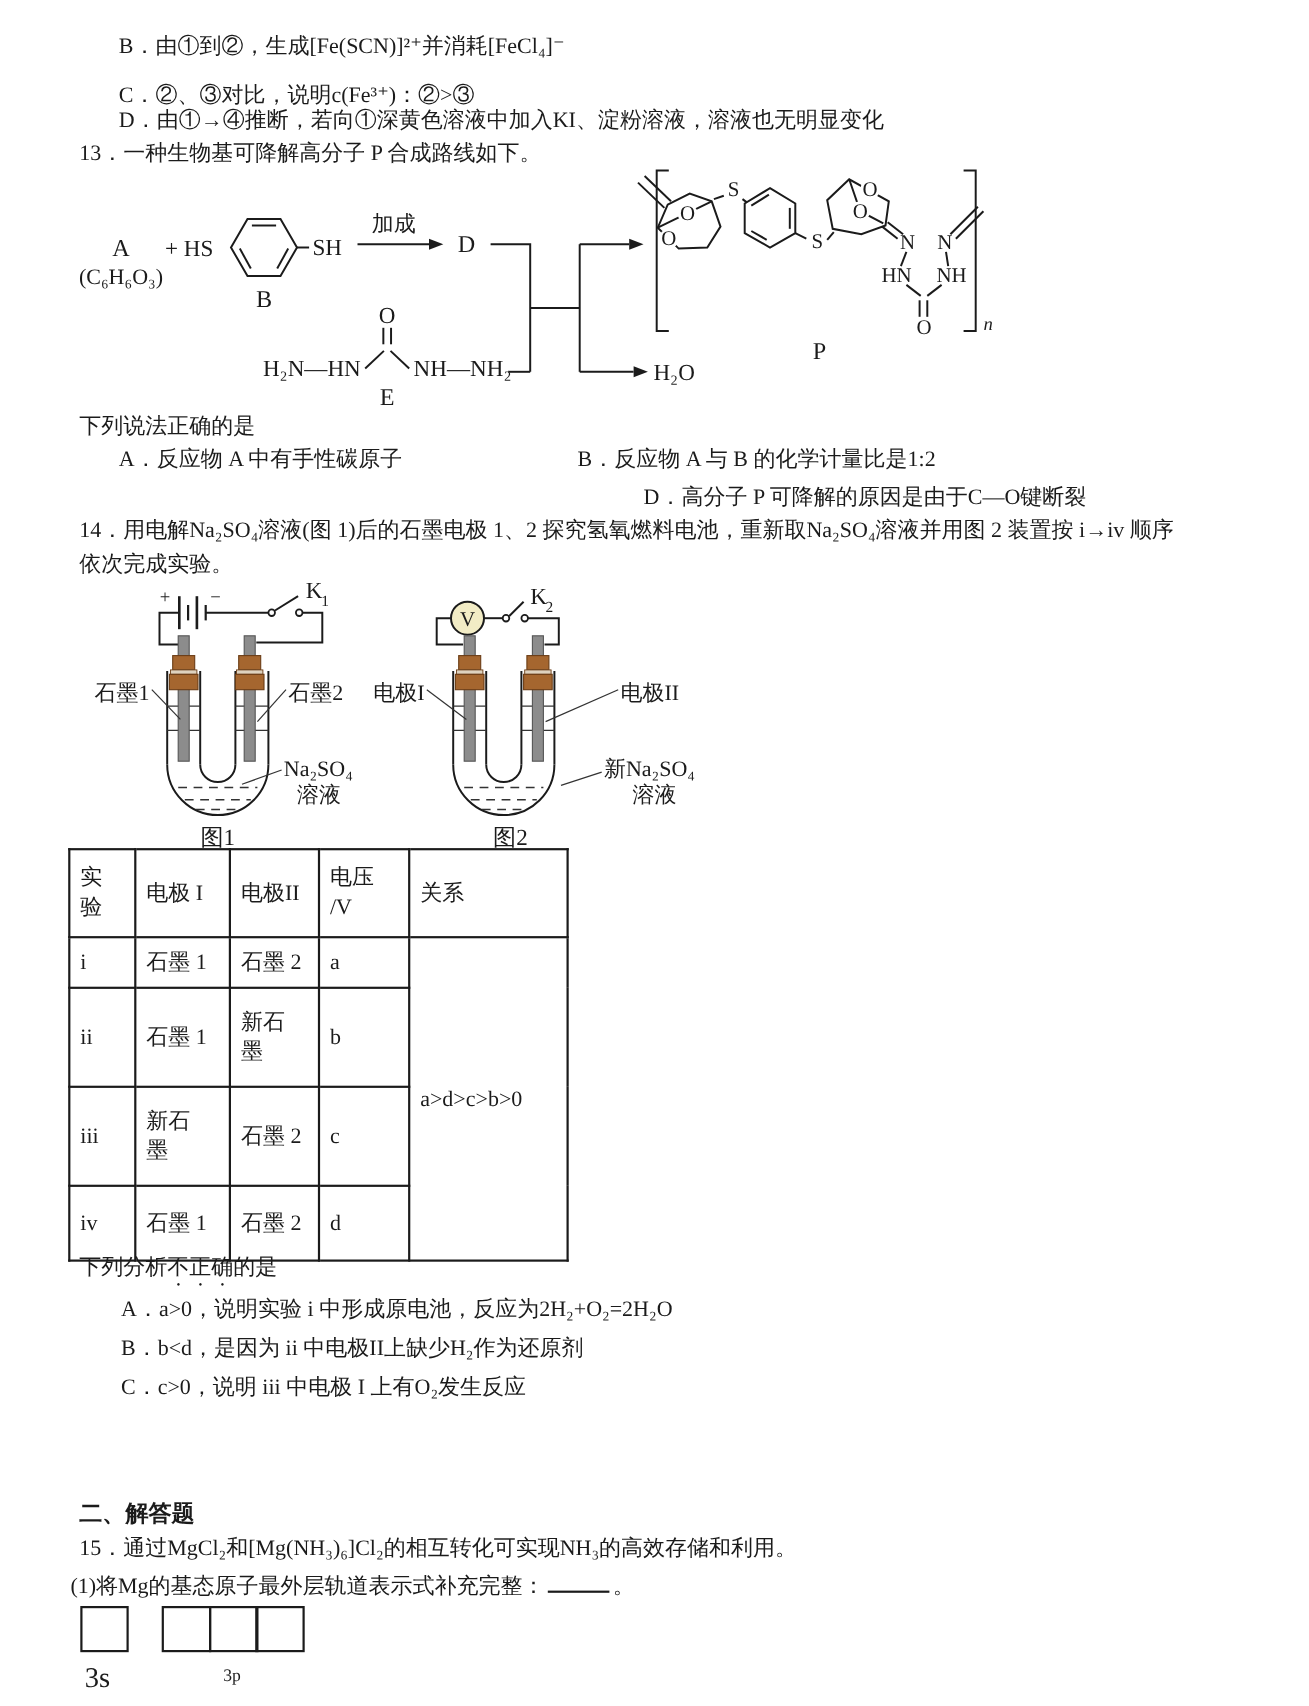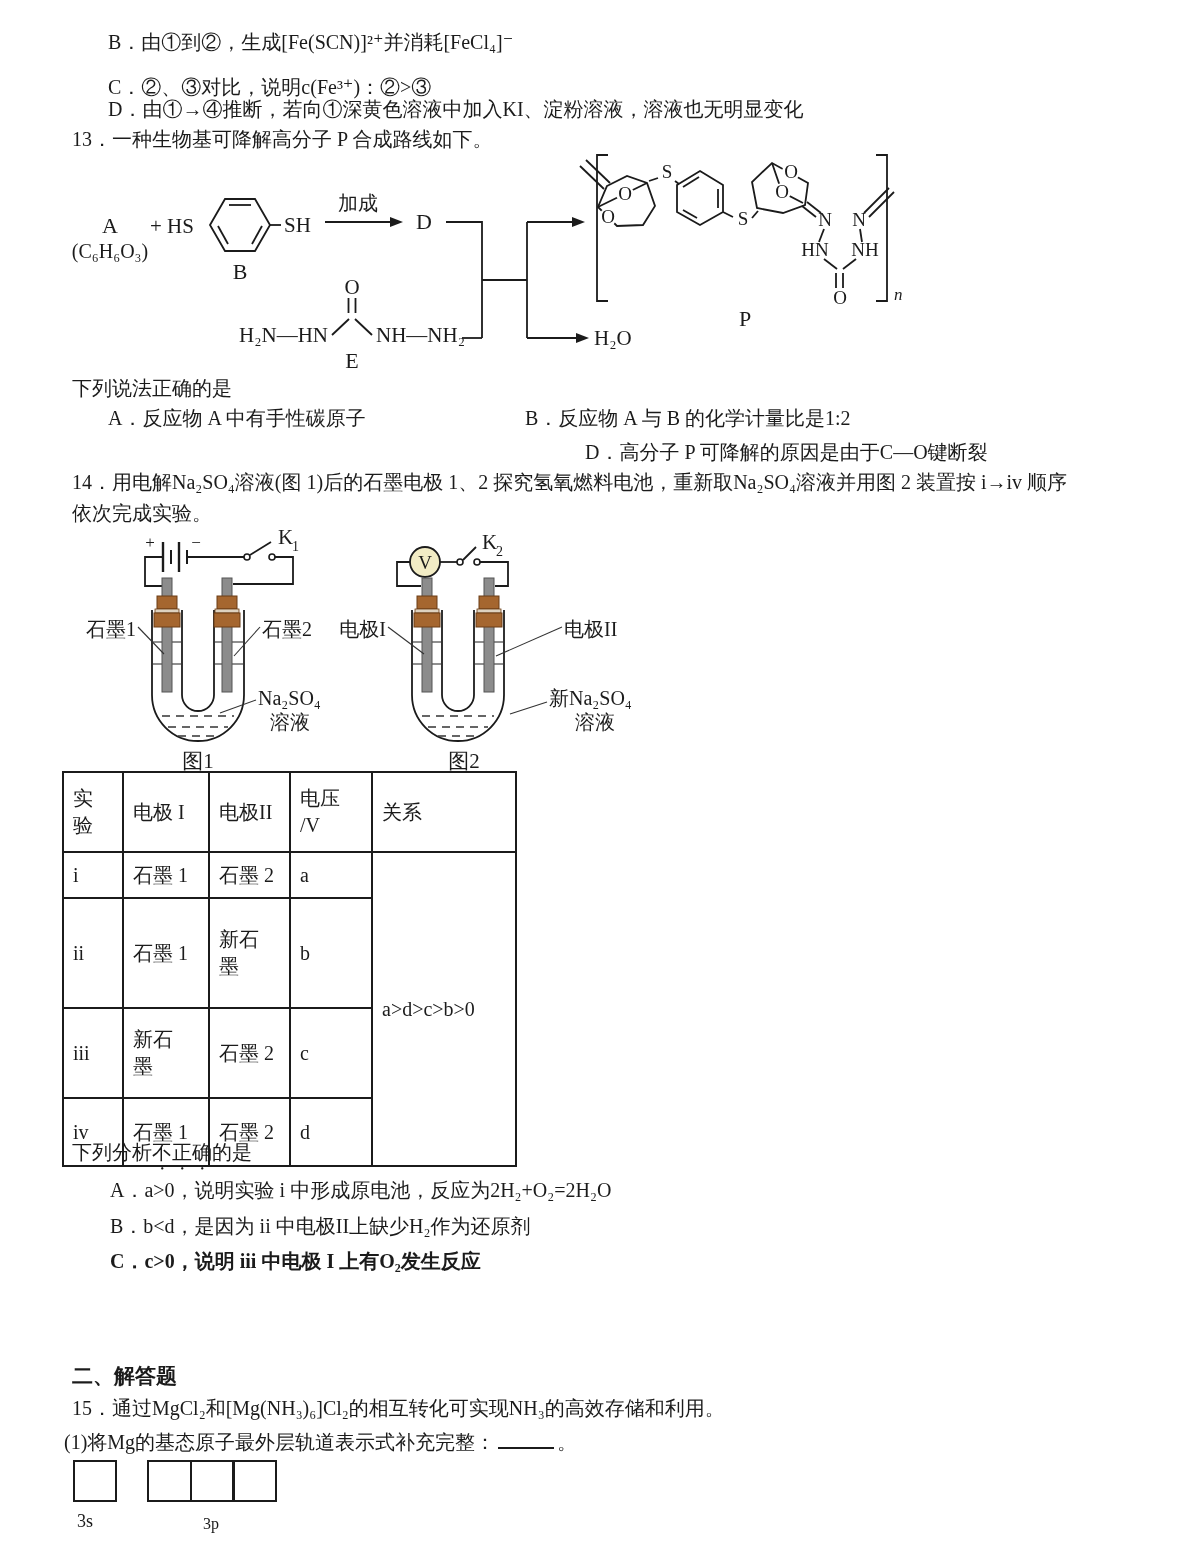--- a/index.html
+++ b/index.html
@@ -252,21 +252,21 @@
 /V</th>
       <th>关系</th>
     </tr>
     <tr style="height:46px">
       <td>i</td>
       <td>石墨 1</td>
       <td>石墨 2</td>
       <td>a</td>
       <td rowspan="4">a&gt;d&gt;c&gt;b&gt;0</td>
     </tr>
-    <tr style="height:110px">
+    <tr style="height:90px">
       <td>ii</td>
       <td>石墨 1</td>
       <td>新石
 墨</td>
       <td>b</td>
     </tr>
     <tr style="height:90px">
       <td>iii</td>
       <td>新石
 墨</td>
@@ -280,30 +280,30 @@
       <td>d</td>
     </tr>
   </tbody>
     </table>
 
   <div class="abs" style="left:72px;top:1140px;">
     <span>下列分析</span><span class="emph">不正确</span><span>的是</span>
   </div>
   <div class="abs" style="left:110px;top:1178px;">A．a&gt;0，说明实验 i 中形成原电池，反应为2H₂+O₂=2H₂O</div>
   <div class="abs" style="left:110px;top:1214px;">B．b&lt;d，是因为 ii 中电极II上缺少H₂作为还原剂</div>
-  <div class="abs" style="left:110px;top:1249px;font-weight:bold;">C．c&gt;0，说明 iii 中电极 I 上有O₂发生反应</div>
+  <div class="abs" style="left:110px;top:1249px;">C．c&gt;0，说明 iii 中电极 I 上有O₂发生反应</div>
 
   <div class="abs bold" style="left:72px;top:1363px;font-size:21px;">二、解答题</div>
   <div class="abs" style="left:72px;top:1396px;">15．通过MgCl₂和[Mg(NH₃)₆]Cl₂的相互转化可实现NH₃的高效存储和利用。</div>
   <div class="abs" style="left:64px;top:1430px;">
     <span>(1)将Mg的基态原子最外层轨道表示式补充完整：</span><span class="blank"></span><span>。</span>
   </div>
 
   <div class="obox" style="left:73px;top:1460px;width:40px;height:38px;"></div>
   <div class="ogroup" style="left:147px;top:1460px;">
     <div class="cell"></div>
     <div class="cell"></div>
     <div class="cell"></div>
   </div>
-  <div class="abs" style="left:77px;top:1510px;font-size:18px;">3s</div>
+  <div class="abs" style="left:77px;top:1510px;font-size:26px;">3s</div>
   <div class="abs" style="left:203px;top:1514px;font-size:16px;">3p</div>
 
 </div>
 
 </body></html>

